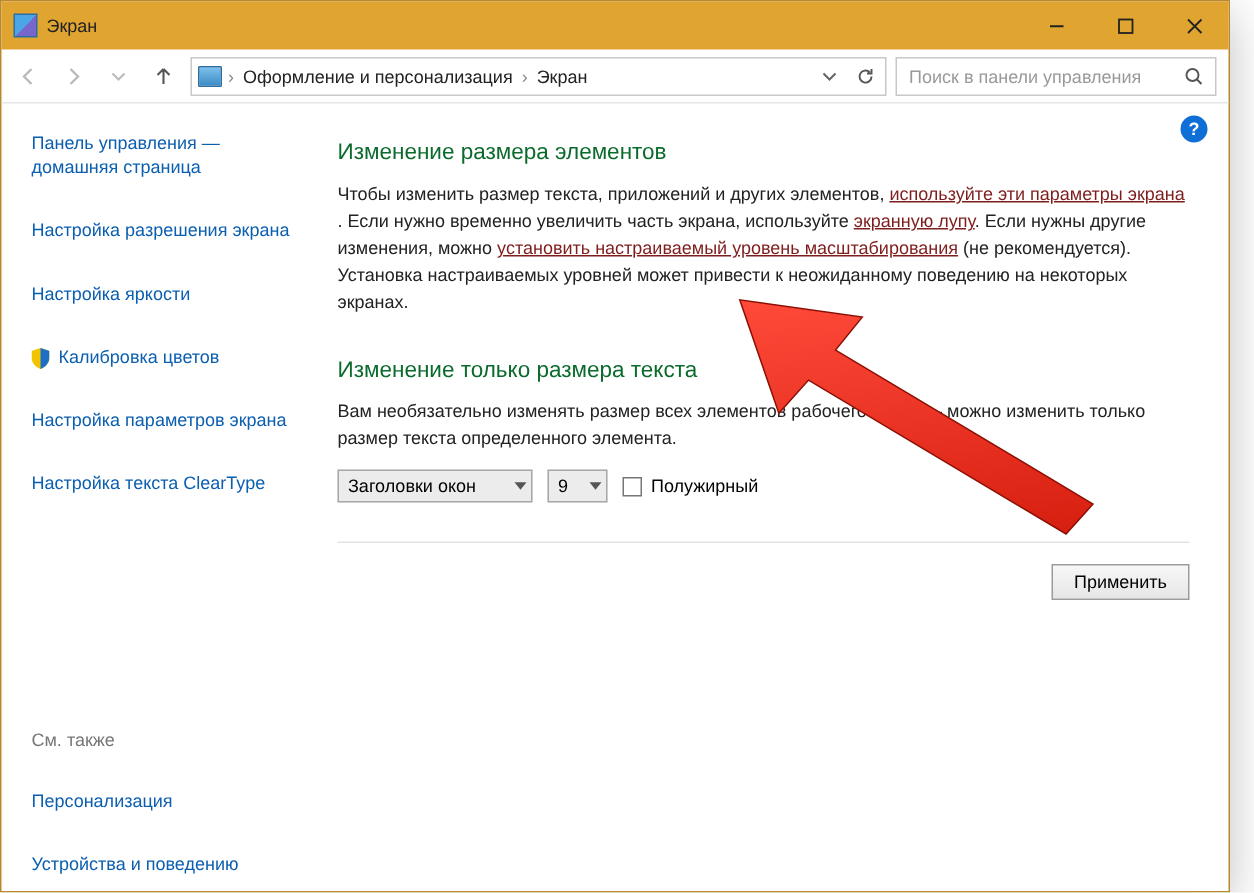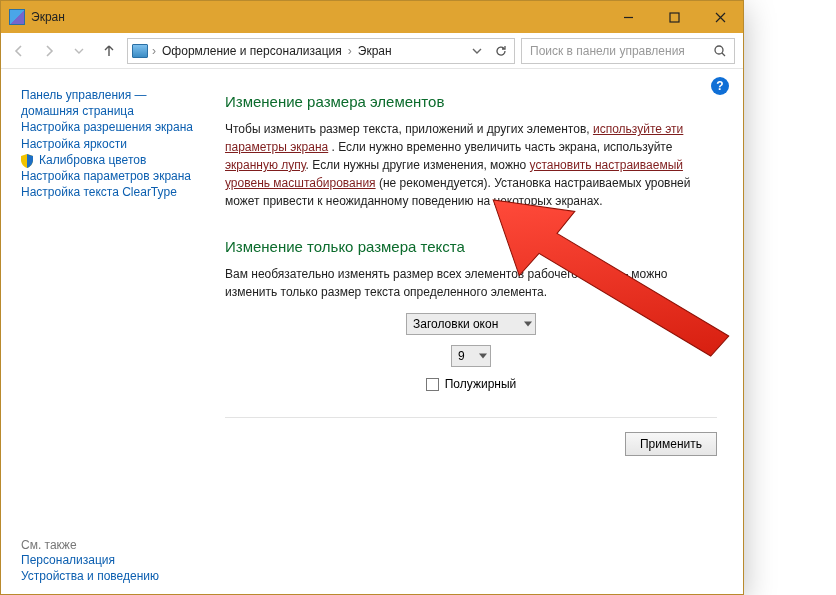--- a/index.html
+++ b/index.html
@@ -8,21 +8,21 @@
     font-family: "Segoe UI", Tahoma, sans-serif;
     font-size: 12px;
     background: #fff;
     color: #000;
     width: 836px;
     height: 595px;
     overflow: hidden;
     position: relative;
   }
   .window {
-    width: 744px;
+    width: 820px;
     height: 595px;
     border: 1px solid #b98a2d;
     background: #fff;
     box-shadow: 0 8px 30px rgba(0,0,0,.25);
     display: flex;
     flex-direction: column;
   }
   .titlebar {
     height: 32px;
     background: #e0a431;
@@ -107,21 +107,21 @@
     color: #fff;
     font-weight: bold;
     font-size: 12px;
     display:flex;align-items:center;justify-content:center;
   }
   .sidebar {
     width: 210px;
     padding: 18px 10px 10px 20px;
     display: flex;
     flex-direction: column;
-    gap: 0;
+    gap: 26px;
   }
   .sidebar a {
     color: #0c5fb0;
     text-decoration: none;
     line-height: 1.35;
   }
   .sidebar a.home { display:block; }
   .side-item { display:flex; align-items:flex-start; gap:6px; }
   .shield {
     width:12px;height:14px; flex:0 0 auto; margin-top:2px;
@@ -141,21 +141,21 @@
     margin: 0 0 10px 0;
   }
   .para {
     font-size: 12px;
     line-height: 1.5;
     color: #222;
     margin: 0 0 28px 0;
   }
   .para a { color:#7f1d1d; text-decoration: underline; }
   .controls {
-    display:flex; align-items:center; gap:10px; margin: 8px 0 0 0; flex-direction: column;
+    display:flex; align-items:center; gap:10px; margin: 8px 0 0 0;
   }
   .select {
     height: 22px;
     border: 1px solid #a8a8a8;
     background: #ececec;
     display:flex;align-items:center; padding: 0 20px 0 6px;
     position:relative; font-size:12px;
   }
   .select.sm { width: 40px; padding-right:16px; }
   .select .dd {

